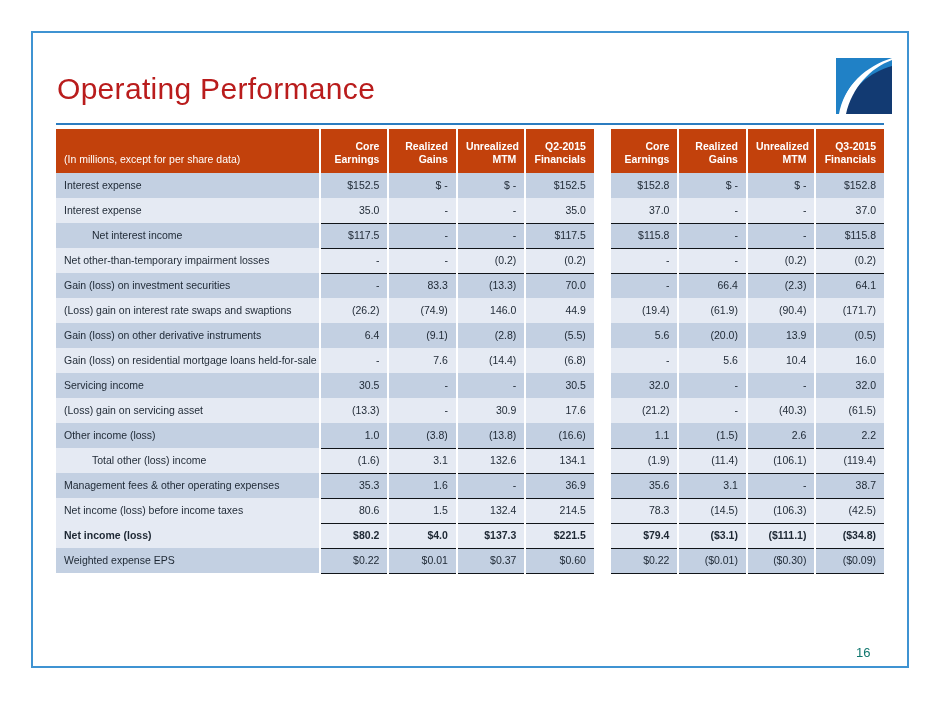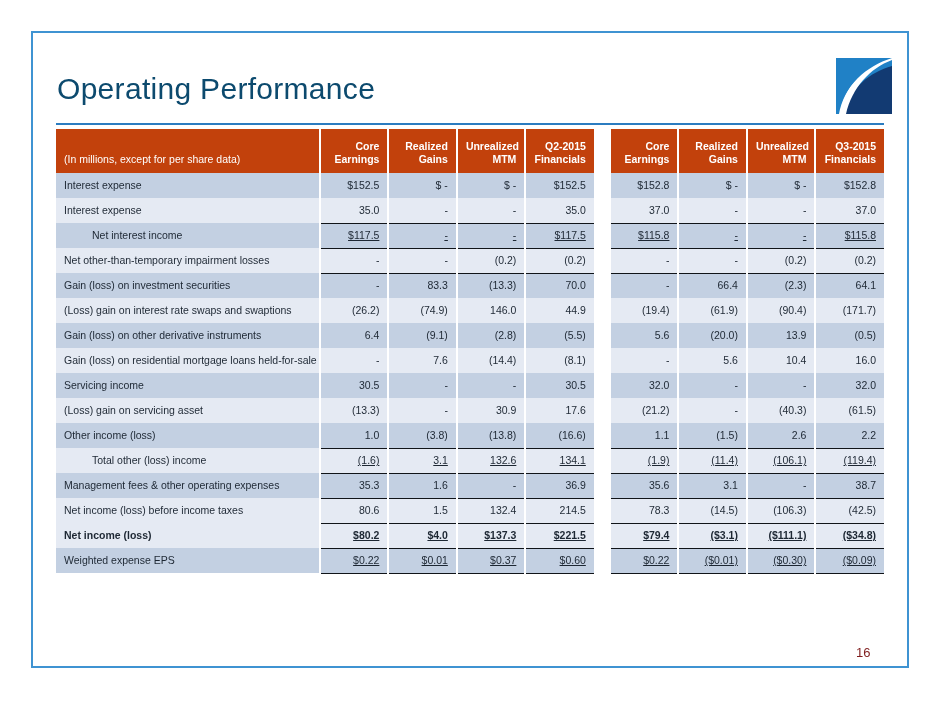--- a/index.html
+++ b/index.html
@@ -32,21 +32,21 @@
     border: 2px solid #3f93d2;
     box-sizing: border-box;
     pointer-events: none;
   }
 
   .title {
     position: absolute;
     left: 57px;
     top: 72px;
     font-size: 30px;
-    color: #0c4a6e;
+    color: #b91c1c;
     letter-spacing: 0.3px;
     white-space: nowrap;
   }
 
   .title-rule {
     position: absolute;
     left: 56px;
     top: 123px;
     width: 828px;
     height: 2px;
@@ -61,21 +61,21 @@
     width: 56px;
     height: 56px;
   }
   .logo svg { display: block; }
 
   .page-num {
     position: absolute;
     left: 856px;
     top: 645px;
     font-size: 13px;
-    color: #7f1d1d;
+    color: #0f766e;
   }
 
   
   .tbl-wrap {
     position: absolute;
     left: 56px;
     top: 129px;
     width: 828px;
   }
   table.fin {
@@ -140,21 +140,21 @@
   tbody tr.dark td { background: #c3d0e2; }
   tbody tr.light td { background: #e5eaf3; }
   tbody tr.dark td.gap,
   tbody tr.light td.gap { background: transparent; }
 
   
   td.lbl.indent { padding-left: 36px; }
 
   
   tbody tr.rule-top td.num { border-top: 1.6px solid #101418; }
-  tbody tr.rule-bot td.num { border-bottom: 1.6px solid #101418; text-decoration: underline; }
+  tbody tr.rule-bot td.num { border-bottom: 1.6px solid #101418; }
   tbody tr.rule-top td.gap,
   tbody tr.rule-bot td.gap { border-top: none; border-bottom: none; }
 
   tbody tr.bold td { font-weight: bold; }
 </style>
 </head>
 <body>
 
 <div class="slide">
 
@@ -307,21 +307,21 @@
             <td class="num">5.6</td>
             <td class="num">(20.0)</td>
             <td class="num">13.9</td>
             <td class="num">(0.5)</td>
           </tr>
           <tr class="light">
             <td class="lbl">Gain (loss) on residential mortgage loans held-for-sale</td>
             <td class="num">-</td>
             <td class="num">7.6</td>
             <td class="num">(14.4)</td>
-            <td class="num">(8.1)</td>
+            <td class="num">(6.8)</td>
             <td class="gap"></td>
             <td class="num">-</td>
             <td class="num">5.6</td>
             <td class="num">10.4</td>
             <td class="num">16.0</td>
           </tr>
           <tr class="dark">
             <td class="lbl">Servicing income</td>
             <td class="num">30.5</td>
             <td class="num">-</td>

